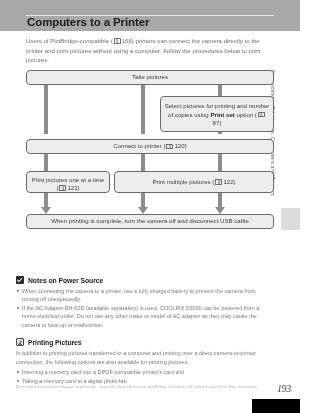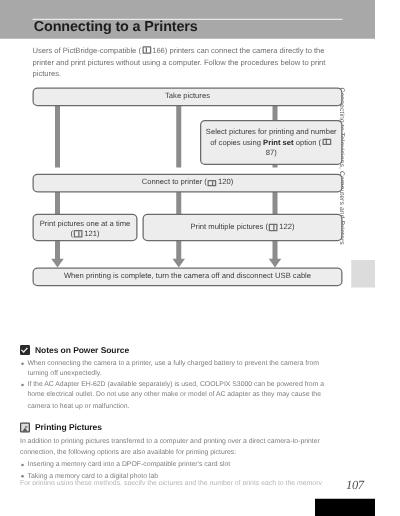--- a/index.html
+++ b/index.html
@@ -229,21 +229,21 @@
     width: 48px; height: 14px;
     background: #000000;
   }
 </style>
 </head>
 <body>
 
 <div class="header-band">
   <div class="header-rule"></div>
 </div>
-<div class="page-title">Connecting to a Printers</div>
+<div class="page-title">Computers to a Printer</div>
 
 <div class="intro"><span>Users of PictBridge-compatible (</span><span class="book-icon"></span><span>166</span><span>) printers can connect the camera directly to the printer and print pictures without using a computer. Follow the procedures below to print pictures.</span></div>
 
 <div class="flow">
 
   <div class="connector" style="left:44px; top:16px; height:50px;"></div>
   <div class="connector" style="left:141px; top:16px; height:50px;"></div>
   <div class="connector" style="left:218px; top:16px; height:50px;"></div>
 
   <div class="connector" style="left:44px; top:85px; height:20px;"></div>
@@ -316,14 +316,14 @@
     <div class="gap-s"></div>
     <ul class="bullets">
       <li>Inserting a memory card into a DPOF-compatible printer's card slot</li>
       <li>Taking a memory card to a digital photo lab</li>
     </ul>
   </div>
 </div>
 
 <div class="clipped-line">For printing using these methods, specify the pictures and the number of prints each to the memory</div>
 
-<div class="page-num">107</div>
+<div class="page-num">193</div>
 <div class="footer-bar"></div>
 
 </body></html>

